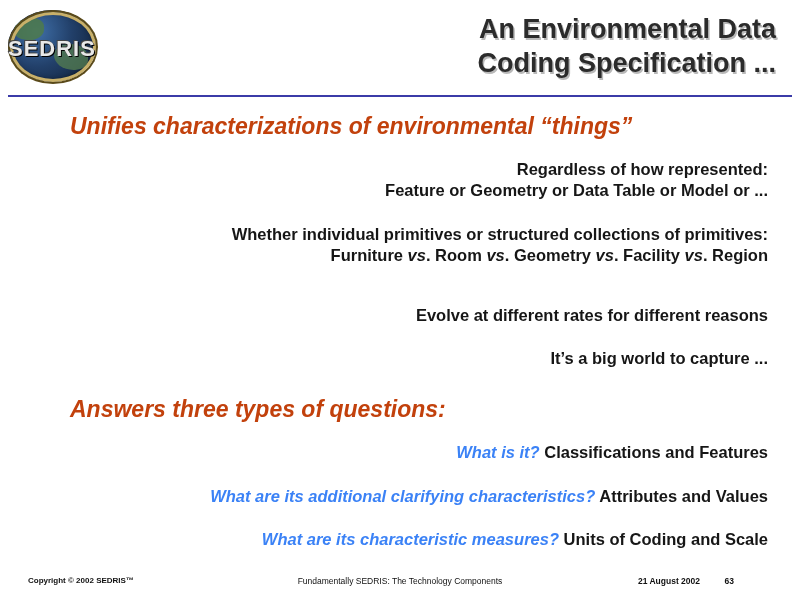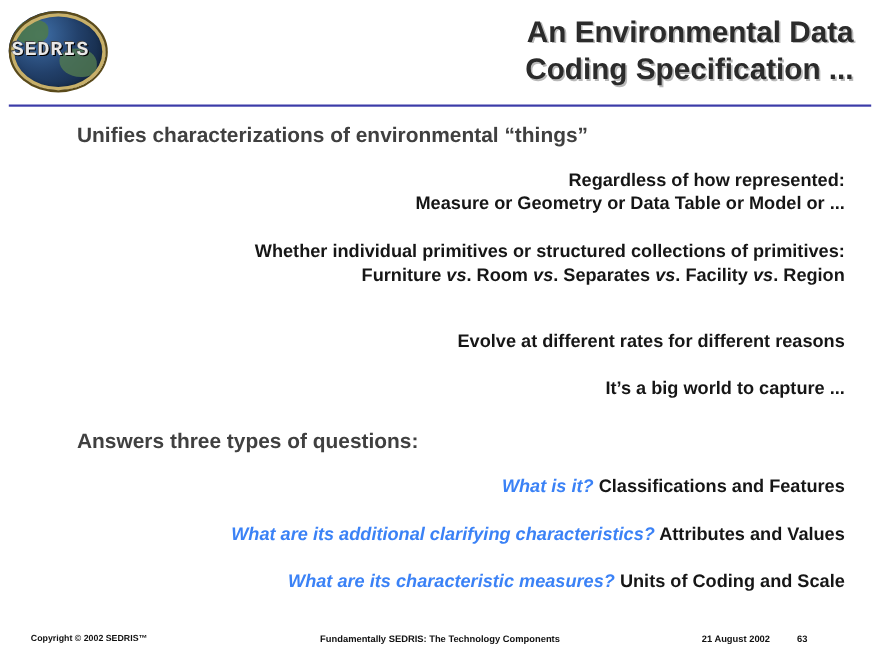--- a/index.html
+++ b/index.html
@@ -67,23 +67,23 @@
     border: 3px solid #c8b069;
     border-radius: 50%;
     box-shadow: 0 0 0 2px #5a4a1a;
   }
   .logo-text {
     position: absolute;
     left: 0;
     top: 26px;
     width: 76px;
     text-align: center;
-    font-family: Liberation Mono, monospace;
-    font-weight: bold;
-    font-size: 18px;
+    font-family: Liberation Sans, sans-serif;
+    font-weight: bold;
+    font-size: 22px;
     letter-spacing: 1px;
     color: #e8e8e8;
     text-shadow: 1px 1px 0 #000, -1px -1px 0 #444;
     z-index: 3;
   }
   .header-title {
     position: absolute;
     right: 24px;
     top: 12px;
     width: 560px;
@@ -104,23 +104,24 @@
   }
 
   
   .content {
     position: absolute;
     top: 112px;
     left: 0;
     width: 800px;
   }
   .lvl1 {
-    font-size: 19px;
-    font-weight: bold;
-    color: #404040;
+    font-size: 23px;
+    font-weight: bold;
+    font-style: italic;
+    color: #c2410c;
     margin: 0 0 6px 70px;
     line-height: 1.25;
   }
   .lvl2 {
     font-size: 16.5px;
     font-weight: bold;
     color: #161616;
     margin: 0 0 4px 108px;
     line-height: 1.3;
     max-width: 660px;
@@ -152,21 +153,21 @@
     top: 10px;
     font-weight: bold;
     font-size: 8px;
   }
   .footer-center {
     position: absolute;
     left: 0;
     top: 10px;
     width: 800px;
     text-align: center;
-    font-weight: bold;
+    font-weight: normal;
     font-size: 8.5px;
   }
   .footer-date {
     position: absolute;
     right: 60px;
     top: 10px;
     font-weight: bold;
     font-size: 8.5px;
   }
   .footer-page {
@@ -193,28 +194,28 @@
   <div class="header-rule"></div>
 </div>
 
 <div class="content">
 
   <div class="lvl1">Unifies characterizations of environmental “things”</div>
   <div class="gap-sm"></div>
 
   <div class="lvl2">
     <span>Regardless of how represented:</span><br>
-    <span>Measure or Geometry or Data Table or Model or ...</span>
+    <span>Feature or Geometry or Data Table or Model or ...</span>
   </div>
 
   <div class="gap-md"></div>
 
   <div class="lvl2">
     <span>Whether individual primitives or structured collections of primitives:</span><br>
-    <span><span>Furniture </span><span class="ital">vs</span><span>. Room </span><span class="ital">vs</span><span>. Separates </span><span class="ital">vs</span><span>. Facility </span><span class="ital">vs</span><span>. Region</span></span>
+    <span><span>Furniture </span><span class="ital">vs</span><span>. Room </span><span class="ital">vs</span><span>. Geometry </span><span class="ital">vs</span><span>. Facility </span><span class="ital">vs</span><span>. Region</span></span>
   </div>
 
   <div class="gap-lg"></div>
 
   <div class="gap-sm"></div>
   <div class="lvl2">Evolve at different rates for different reasons</div>
   <div class="gap-md"></div>
   <div class="lvl2">It’s a big world to capture ...</div>
 
   <div class="gap-lg"></div>

